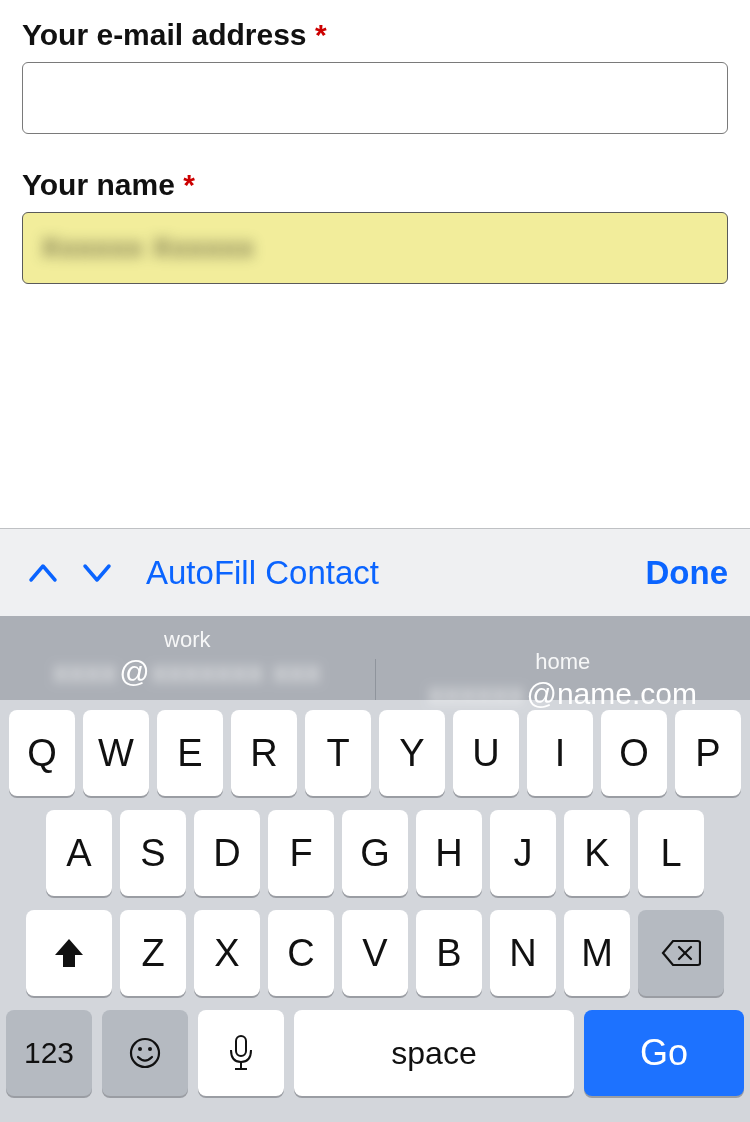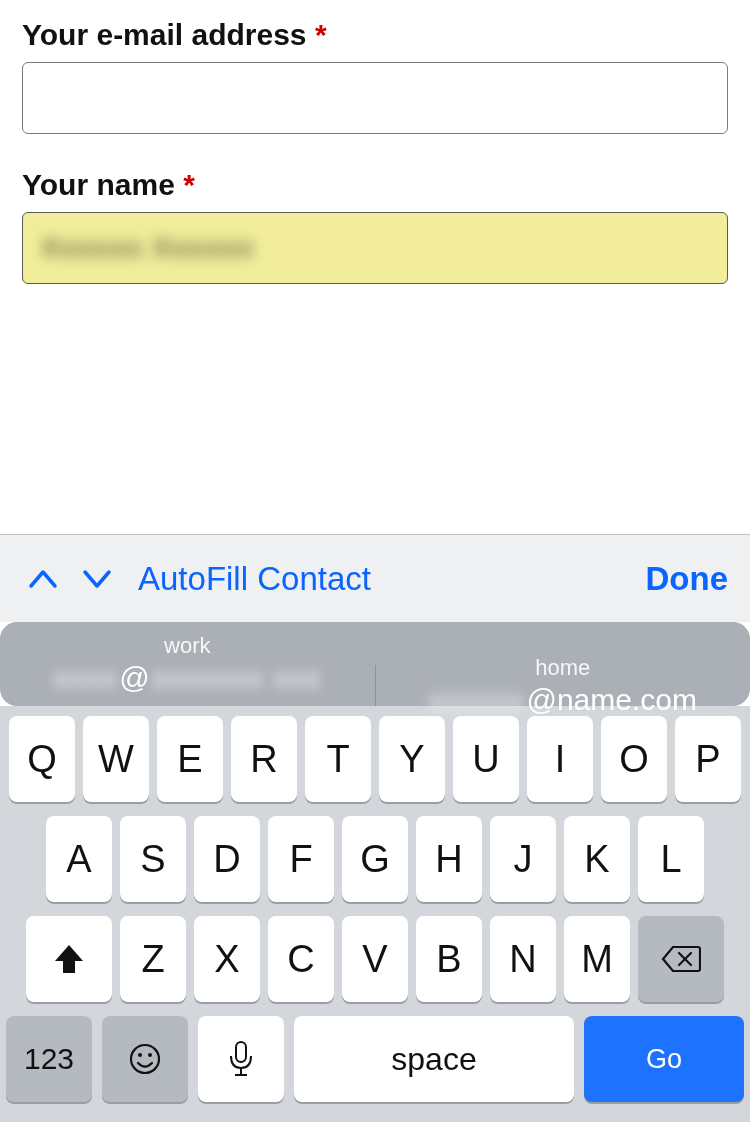--- a/index.html
+++ b/index.html
@@ -21,47 +21,47 @@
 
   
   .kb-wrap { position: absolute; left: 0; bottom: 0; width: 750px; }
 
   .accessory {
     height: 88px; background: #eff0f2; border-top: 1px solid #bfc1c4;
     display: flex; align-items: center; padding: 0 22px; gap: 12px;
     font-size: 32px;
   }
   .accessory .arrow { color: #0a64ff; display: inline-flex; align-items: center; padding: 6px; }
-  .accessory .autofill { color: #0a64ff; font-weight: 400; margin-left: 8px; font-size: 33px; }
+  .accessory .autofill { color: #0a64ff; font-weight: 400; margin-left: 16px; font-size: 33px; }
   .accessory .spacer { flex: 1; }
   .accessory .done { color: #0a64ff; font-weight: 600; font-size: 33px; }
 
   .suggest {
-    height: 84px; background: #abafb6; display: flex; position: relative; border-radius: 17px;
+    height: 84px; background: #abafb6; display: flex; position: relative;
   }
   .suggest .cell {
     flex: 1; display: flex; flex-direction: column; align-items: center; justify-content: center;
     color: #fff; gap: 2px;
   }
   .suggest .cell + .cell { border-left: 1px solid #8f949c; margin-top: 43px; }
   .suggest .tag { font-size: 22px; opacity: .9; }
   .suggest .val { font-size: 30px; display: flex; align-items: baseline; gap: 2px; }
   .suggest .blur { filter: blur(6px); opacity: .9; letter-spacing: 1px; }
 
   .keyboard { background: #d3d6db; padding: 10px 6px 8px 6px; }
   .krow { display: flex; justify-content: center; gap: 8px; margin-bottom: 14px; }
-  .krow:last-child { margin-bottom: 12px; }
+  .krow:last-child { margin-bottom: 18px; }
   .key {
     background: #fff; border-radius: 8px; height: 86px;
     display: flex; align-items: center; justify-content: center;
     font-size: 38px; color: #111; box-shadow: 0 2px 0 #9a9da3;
     flex: 0 0 66px;
   }
   .key.space { flex: 1; font-size: 32px; }
-  .key.go { background: #1d72ff; color: #fff; flex: 0 0 160px; font-size: 27px; }
+  .key.go { background: #1d72ff; color: #fff; flex: 0 0 160px; font-size: 36px; }
   .key.shift { flex: 0 0 86px; background:#fff; }
   .key.bksp { flex: 0 0 86px; background:#b5bac1; }
   .row2pad { padding: 0 36px; }
   .row4 { gap: 10px; }
   .key.num { flex: 0 0 86px; background:#b5bac1; font-size:30px; }
   .key.emoji { flex: 0 0 86px; background:#b5bac1; }
   .key.mic { flex:0 0 86px; background:#fff; }
 
   svg { display:block; }
 </style>

